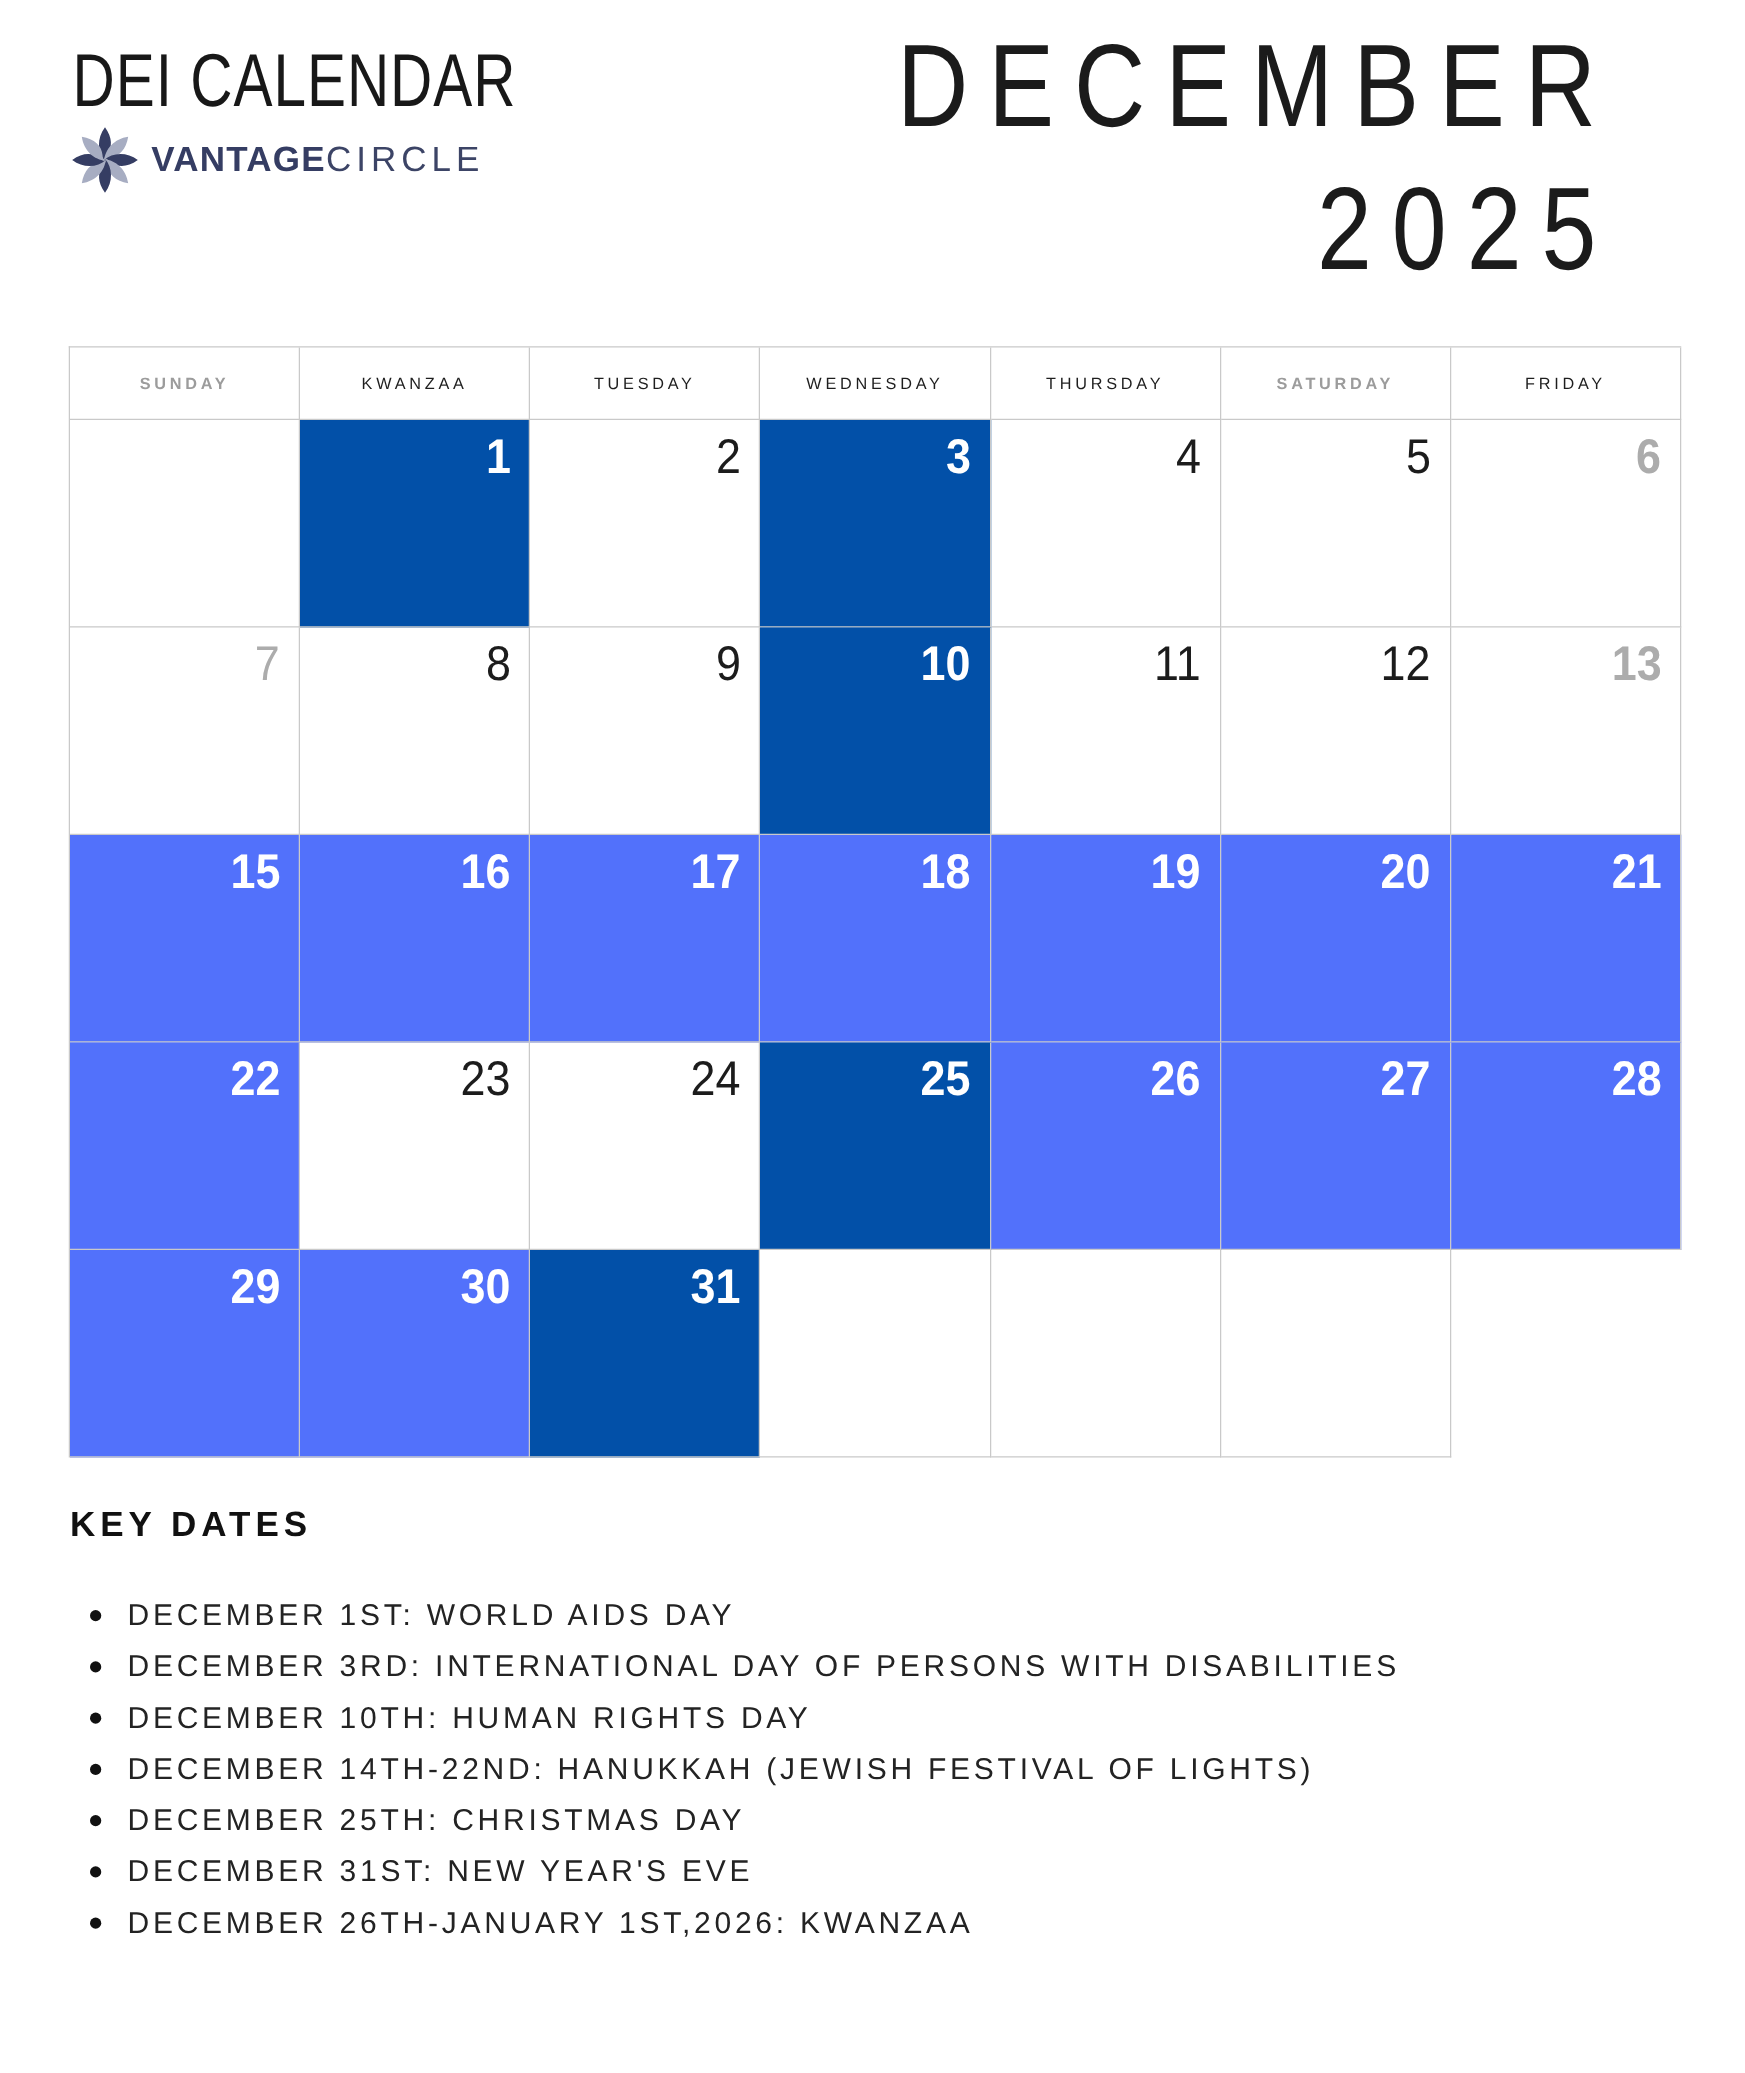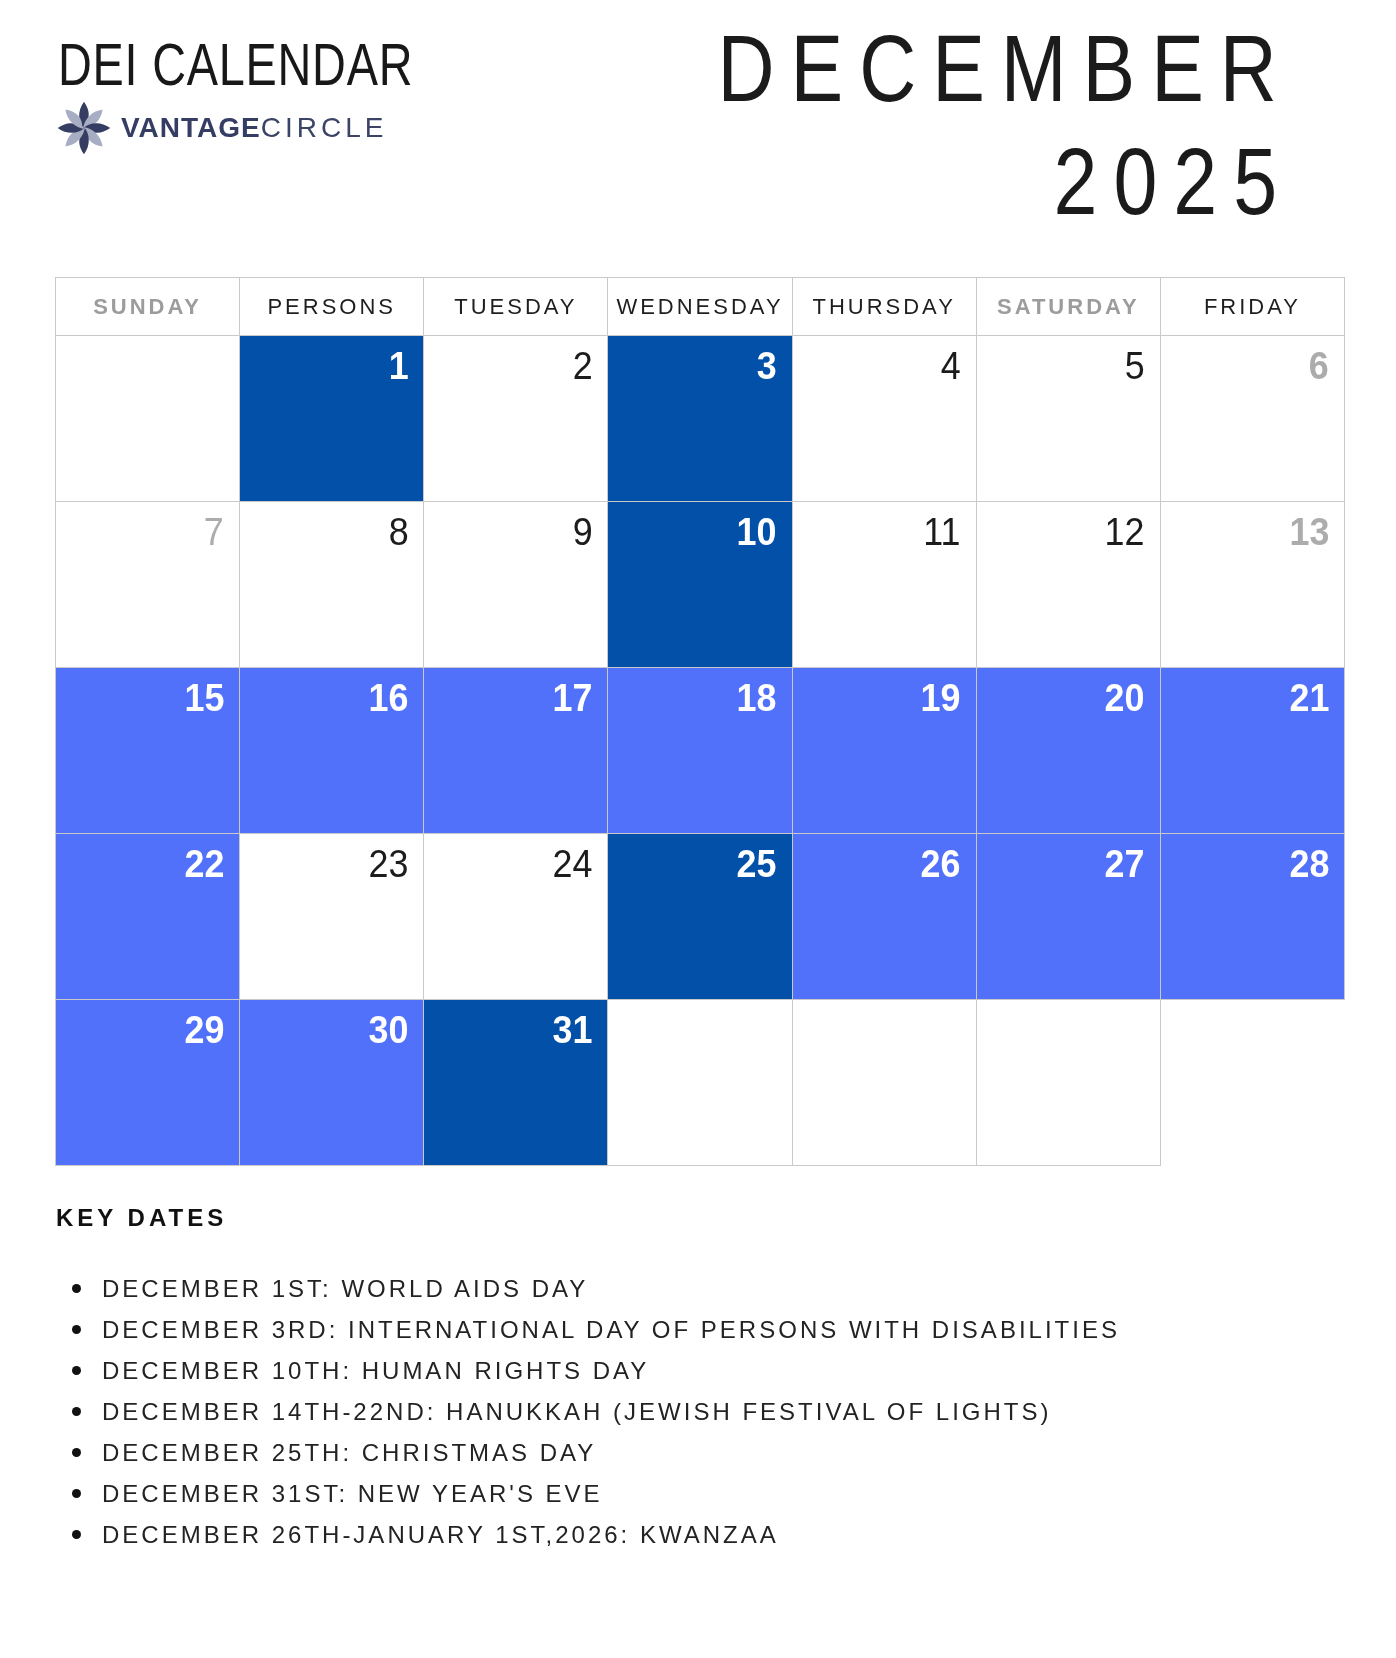--- a/index.html
+++ b/index.html
@@ -40,40 +40,40 @@
     grid-template-rows:58px repeat(5, 166px);
     border-top:1.5px solid #c9c9c9; border-left:1.5px solid #c9c9c9;
     background:#ffffff;
   }
   .hcell, .cell {
     border-right:1.5px solid #c9c9c9; border-bottom:1.5px solid #c9c9c9;
     position:relative;
   }
   .hcell {
     display:flex; align-items:center; justify-content:center;
-    font-size:22px; letter-spacing:3px; font-weight:500; color:#1e1e1e;
+    font-size:13px; letter-spacing:3px; font-weight:500; color:#1e1e1e;
   }
   .hcell.muted { color:#9c9c9c; font-weight:700; }
 
   .cell--dark  { background:#0250A8; }
   .cell--light { background:#5271FB; }
 
   .day-num {
     position:absolute; top:10px; right:15px; font-size:39px; line-height:1;
     transform:scaleX(0.92); transform-origin:100% 0;
   }
   .num--black     { color:#1c1c1c; font-weight:400; }
   .num--gray-thin { color:#acacac; font-weight:400; }
   .num--gray-bold { color:#acacac; font-weight:700; }
   .num--white     { color:#ffffff; font-weight:700; }
 
   
   .keydates { position:absolute; left:56px; top:1204px; width:1210px; }
   .keydates-heading {
-    margin:0; font-size:24px; font-weight:700; letter-spacing:4px; color:#111111;
+    margin:0; font-size:28px; font-weight:700; letter-spacing:4px; color:#111111;
   }
   .keydates-list { list-style:none; margin:36px 0 0 0; padding:0; width:1166px; }
   .keydates-list li {
     position:relative; padding-left:46px; font-size:24px; letter-spacing:3px;
     line-height:41px; color:#232323; text-align:justify;
   }
   .keydates-list li::before {
     content:""; position:absolute; left:16px; top:16px;
     width:9px; height:9px; border-radius:50%; background:#111111;
   }
@@ -119,21 +119,21 @@
   <span class="month-line">DECEMBER</span><br>
   <span class="month-line">2025</span>
 </div>
 
 <div class="cal-grid">
 
   <div class="hcell muted">
       <span>SUNDAY</span>
     </div>
   <div class="hcell">
-      <span>PERSONS</span>
+      <span>KWANZAA</span>
     </div>
   <div class="hcell">
       <span>TUESDAY</span>
     </div>
   <div class="hcell">
       <span>WEDNESDAY</span>
     </div>
   <div class="hcell">
       <span>THURSDAY</span>
     </div>

